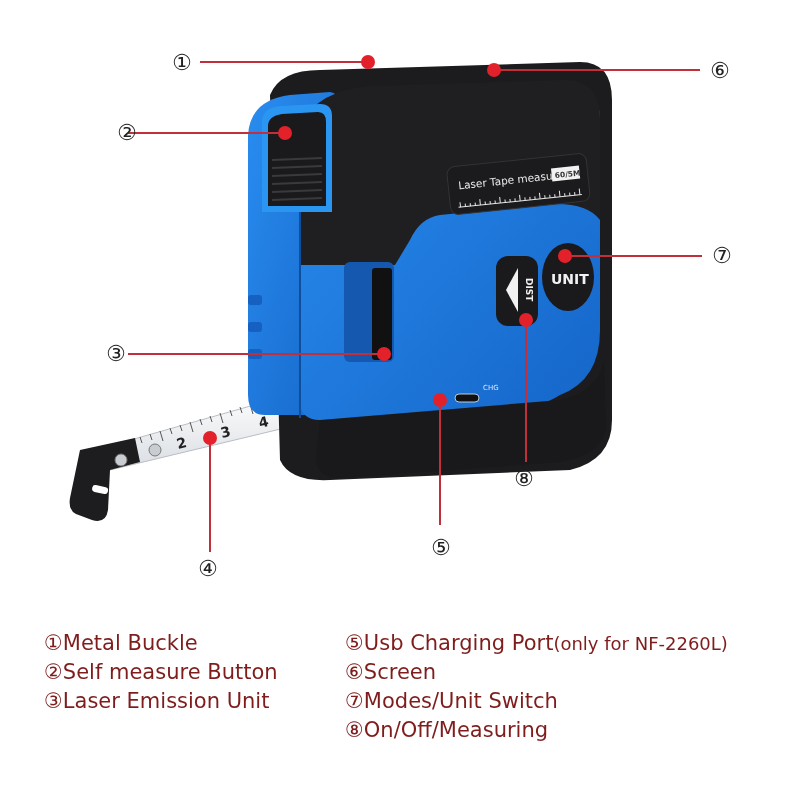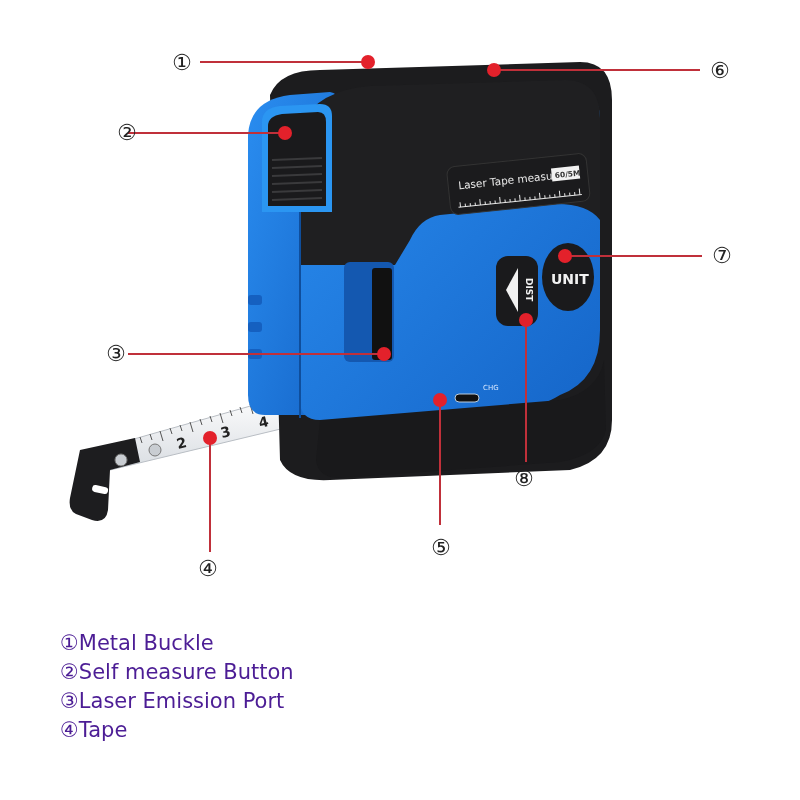--- a/index.html
+++ b/index.html
@@ -1,19 +1,19 @@
 <!DOCTYPE html>
 <html><head>
 <meta charset="utf-8">
 <style>
   html, body { margin:0; padding:0; background:#ffffff; }
   body { width:800px; height:800px; position:relative; overflow:hidden; font-family:"DejaVu Sans", sans-serif; }
   .stage { position:absolute; left:0; top:0; width:800px; height:800px; }
   .num { position:absolute; font-size:22px; color:#222; line-height:1; font-family:"DejaVu Sans", sans-serif; }
-  .legend { position:absolute; font-size:21px; color:#4c1d95; line-height:29px;margin-left:16px; }
+  .legend { position:absolute; font-size:21px; color:#7f1d1d; line-height:29px; }
   .legend .row { white-space:nowrap; }
   .legend .small { font-size:18px; }
   #legend-left { left:44px; top:629px; }
   #legend-right { left:345px; top:629px; }
 </style>
 </head>
 <body>
 
 <div class="stage">
   <svg width="800" height="800" viewBox="0 0 800 800">
@@ -176,16 +176,21 @@
   <span class="num" style="left:198px;top:558px;">④</span>
   <span class="num" style="left:431px;top:537px;">⑤</span>
   <span class="num" style="left:710px;top:60px;">⑥</span>
   <span class="num" style="left:712px;top:245px;">⑦</span>
   <span class="num" style="left:514px;top:468px;">⑧</span>
 
   
   <div class="legend" id="legend-left">
     <div class="row"><span>①</span><span>Metal Buckle</span></div>
     <div class="row"><span>②</span><span>Self measure Button</span></div>
-    <div class="row"><span>③</span><span>Laser Emission Port</span></div>
-    <div class="row"><span>④</span><span>Tape</span></div>
+    <div class="row"><span>③</span><span>Laser Emission Unit</span></div>
+  </div>
+  <div class="legend" id="legend-right">
+    <div class="row"><span>⑤</span><span>Usb Charging Port</span><span class="small">(only for NF-2260L)</span></div>
+    <div class="row"><span>⑥</span><span>Screen</span></div>
+    <div class="row"><span>⑦</span><span>Modes/Unit Switch</span></div>
+    <div class="row"><span>⑧</span><span>On/Off/Measuring</span></div>
   </div>
 </div>
 
 </body></html>

